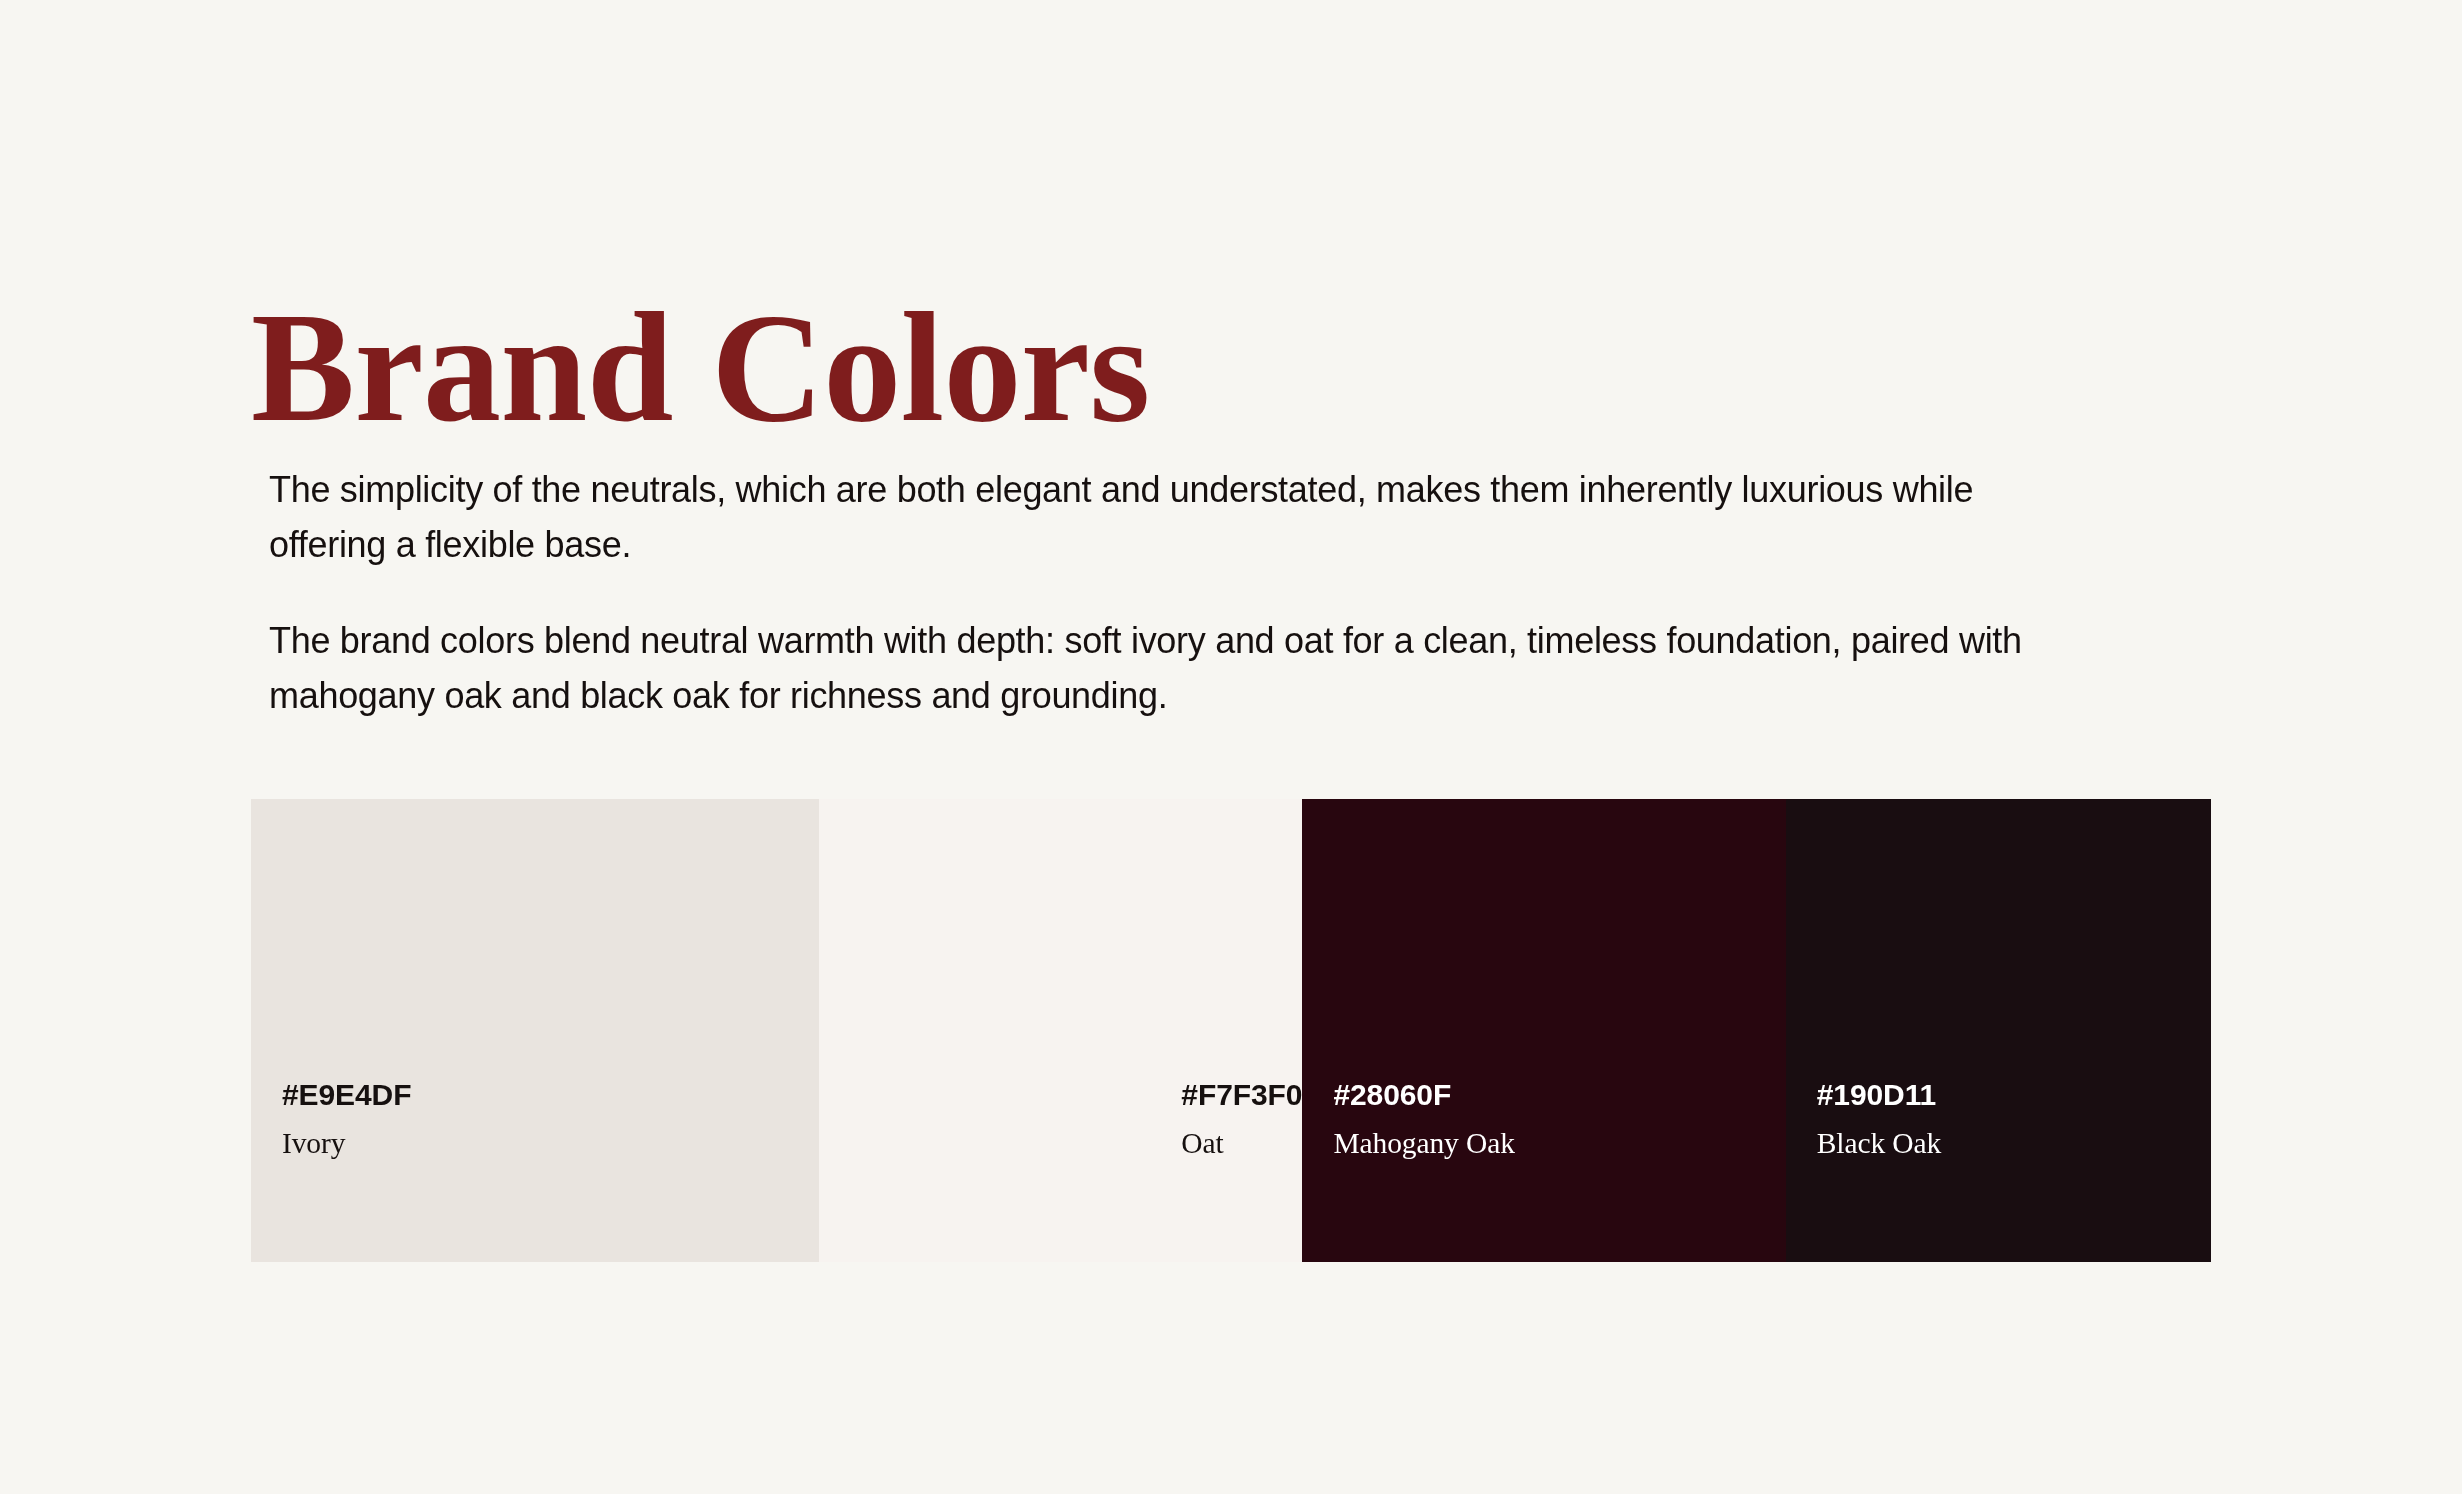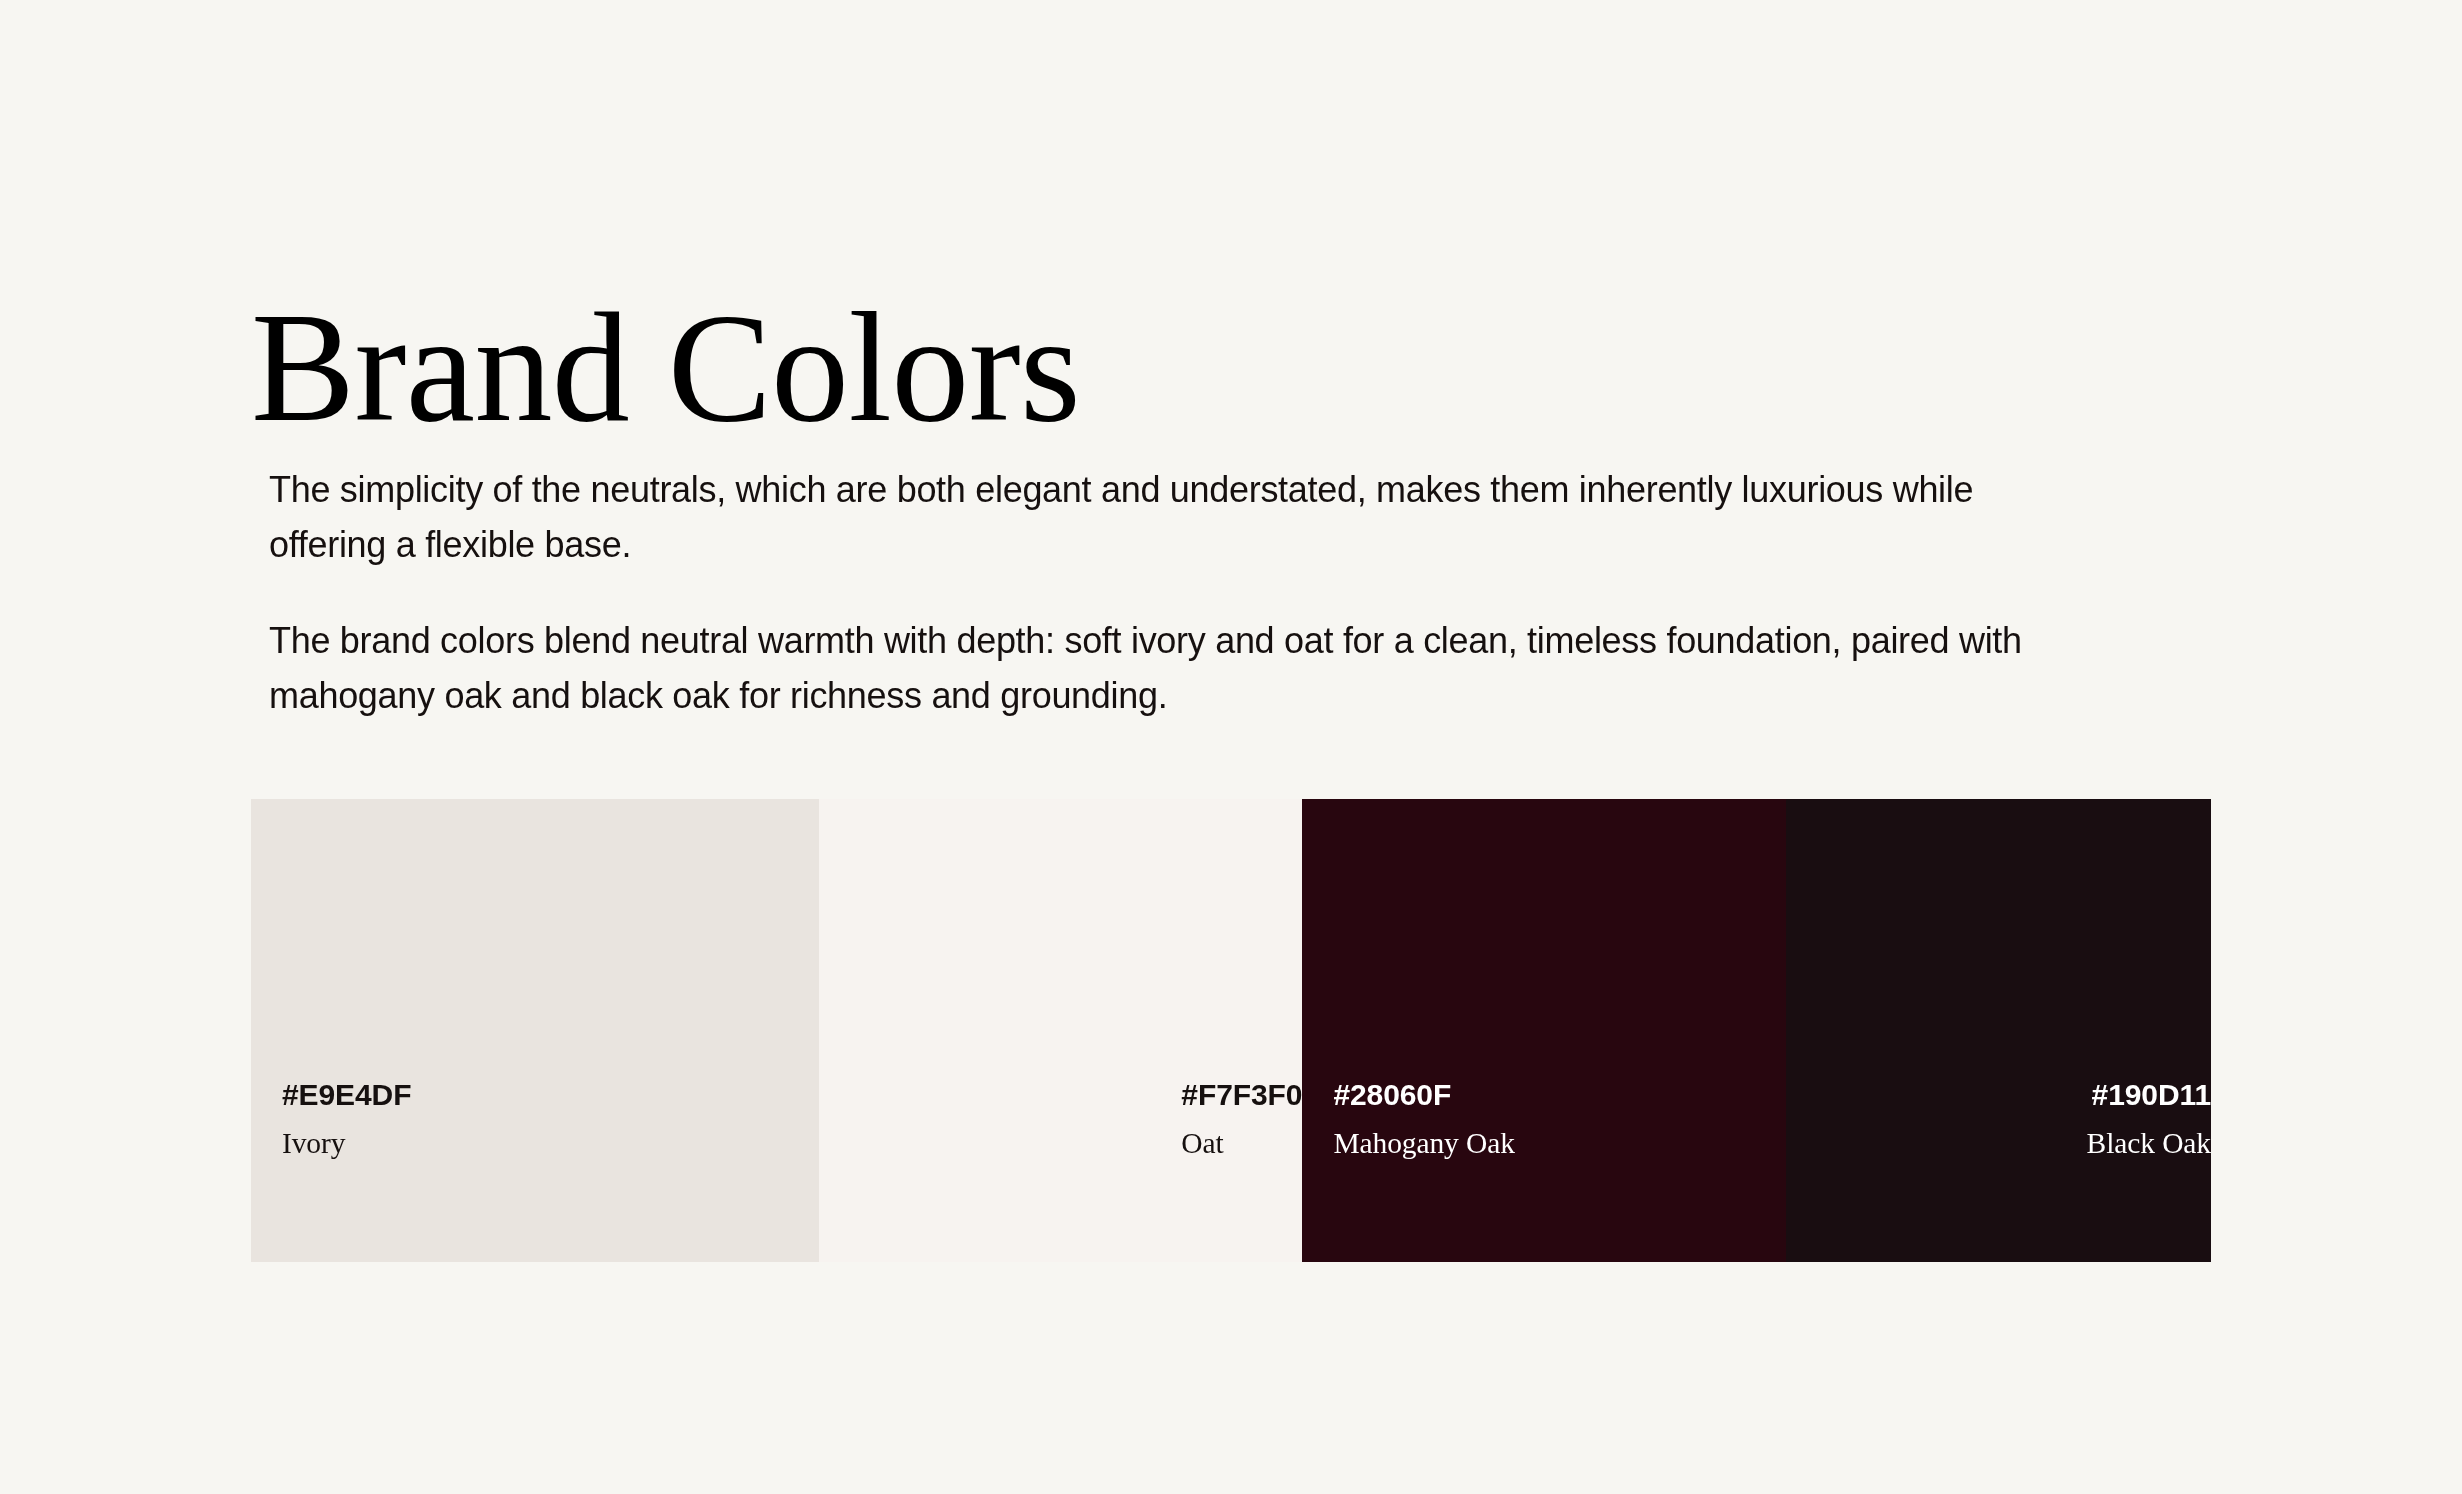--- a/index.html
+++ b/index.html
@@ -22,22 +22,22 @@
   }
 
   
   .page-title {
     position: absolute;
     left: 251px;
     top: 185px;
     font-family: "Liberation Serif", serif;
     font-size: 156px;
     line-height: 1.0;
-    font-weight: 400;
-    color: #000000;
+    font-weight: 700;
+    color: #7f1d1d;
     letter-spacing: -0.6px;
     white-space: nowrap;
   }
 
   
   .intro {
     position: absolute;
     left: 269px;
     top: 463px;
     width: 1815px;
@@ -68,21 +68,21 @@
     position: relative;
     display: flex;
     flex-direction: column;
     justify-content: flex-end;
     box-sizing: border-box;
     padding: 0 0 26px 0;
   }
   .swatch.sw-ivory   { width: 577px; }
   .swatch.sw-oat     { width: 491px; }
   .swatch.sw-mahog   { width: 491px; }
-  .swatch.sw-black   { width: 432px; text-align: right; }
+  .swatch.sw-black   { width: 432px; }
 
   .swatch-labels {
     padding-left: 31px;
     padding-bottom: 78px;
   }
   .swatch-hex {
     font-size: 30px;
     font-weight: 700;
     line-height: 1.0;
     letter-spacing: -0.1px;

